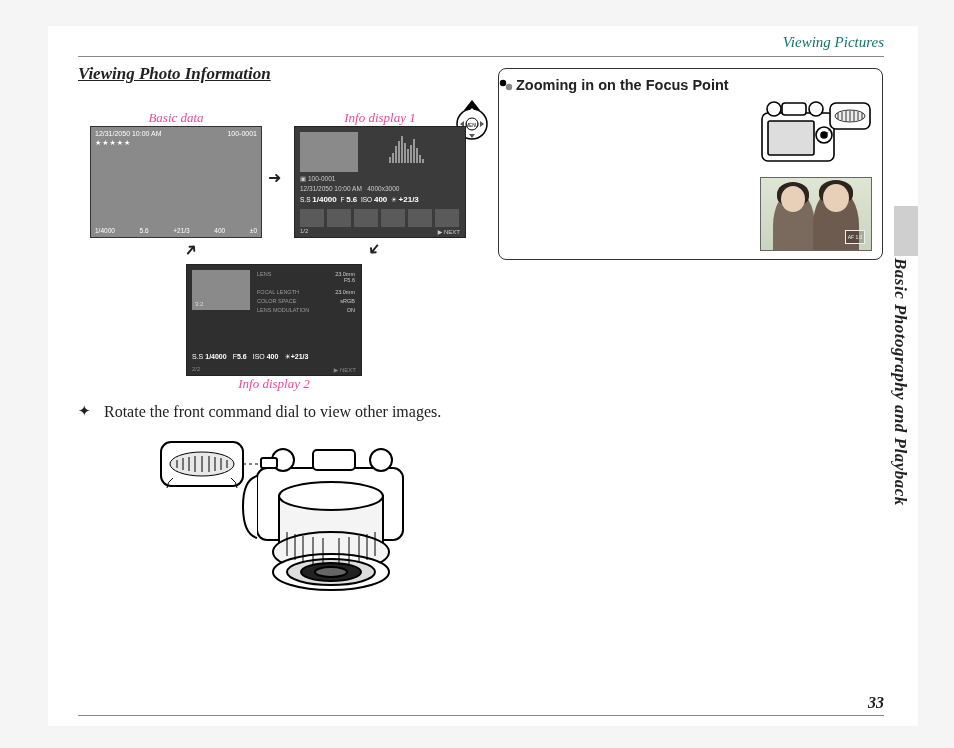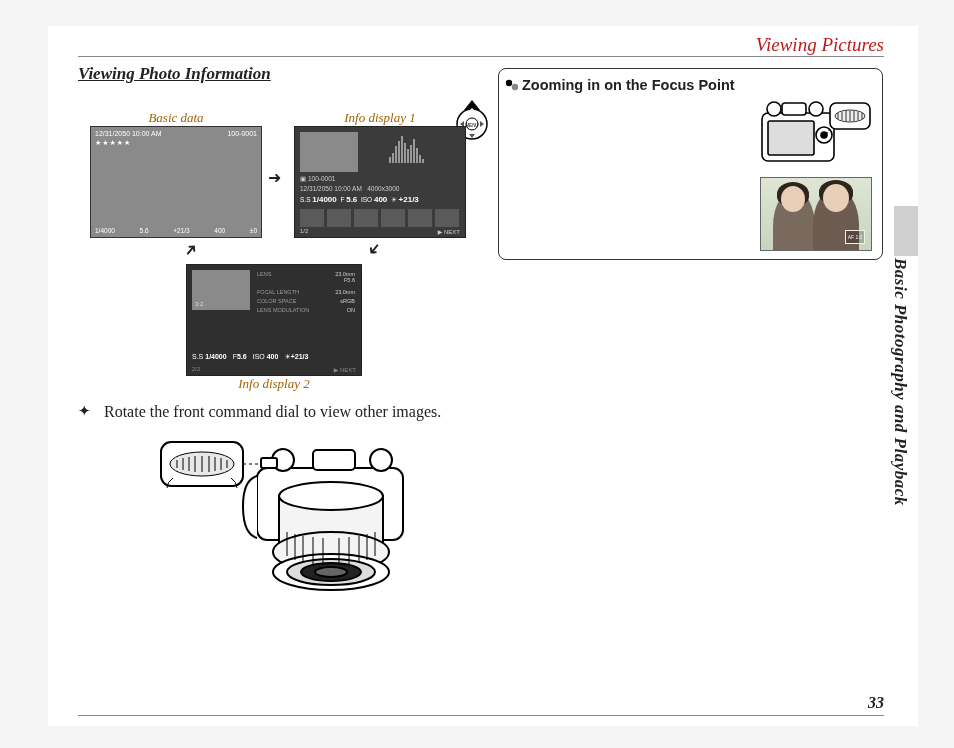--- a/index.html
+++ b/index.html
@@ -23,23 +23,23 @@
     position: absolute;
     left: 30px;
     right: 34px;
     top: 30px;
     border-top: 1px solid #888;
   }
   .header-title {
     position: absolute;
     right: 34px;
     top: 8px;
-    font-size: 19px;
+    font-size: 15px;
     font-style: italic;
-    color: #b91c1c;
+    color: #0f766e;
     text-align: center;
   }
   .side-tab {
     position: absolute;
     right: 0;
     top: 180px;
     width: 24px;
     height: 50px;
     background: #cfcfcf;
   }
@@ -101,21 +101,21 @@
     position: relative;
     width: 410px;
     height: 300px;
     margin-top: 12px;
   }
 
   .screen-label {
     font-style: italic;
     font-size: 13px;
     text-align: center;
-    color: #a16207;
+    color: #ec4899;
   }
 
   
   .screen1 {
     position: absolute;
     left: 12px;
     top: 14px;
     width: 172px;
   }
   .screen1 .panel {
@@ -213,21 +213,21 @@
   
   .right-col {
     position: absolute;
     left: 450px;
     top: 42px;
     width: 385px;
   }
   .note-box {
     border: 1px solid #333;
     border-radius: 8px;
-    padding: 8px 6px 10px;
+    padding: 8px 0 10px;
     position: relative;
     min-height: 192px;
   }
   .note-title {
     font-weight: bold;
     font-size: 14.5px;
     font-family: Arial, sans-serif;
   }
   .note-title .lead-icon {
     display: inline-block;

